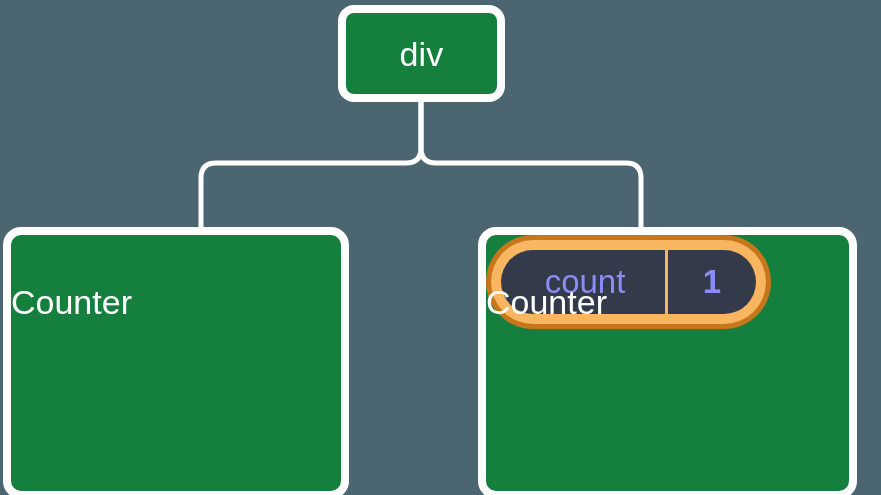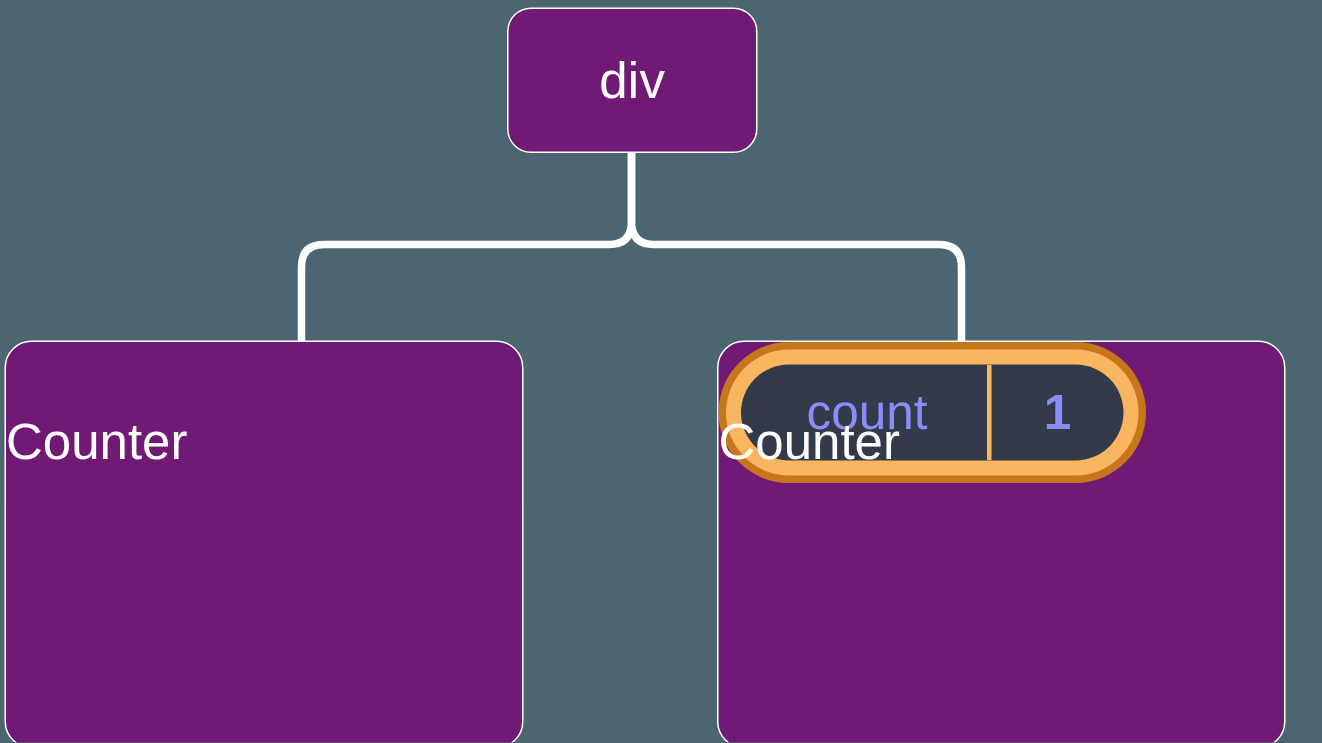--- a/index.html
+++ b/index.html
@@ -22,22 +22,22 @@
     left: 0;
     top: 0;
     width: 881px;
     height: 495px;
     pointer-events: none;
   }
 
   
   .node {
     position: absolute;
-    background: #701a75;
-    border: 1px solid #ffffff;
+    background: #15803d;
+    border: 8px solid #ffffff;
     border-radius: 16px;
     box-sizing: border-box;
   }
 
   .node-root {
     left: 338px;
     top: 5px;
     width: 167px;
     height: 97px;
     display: flex;

